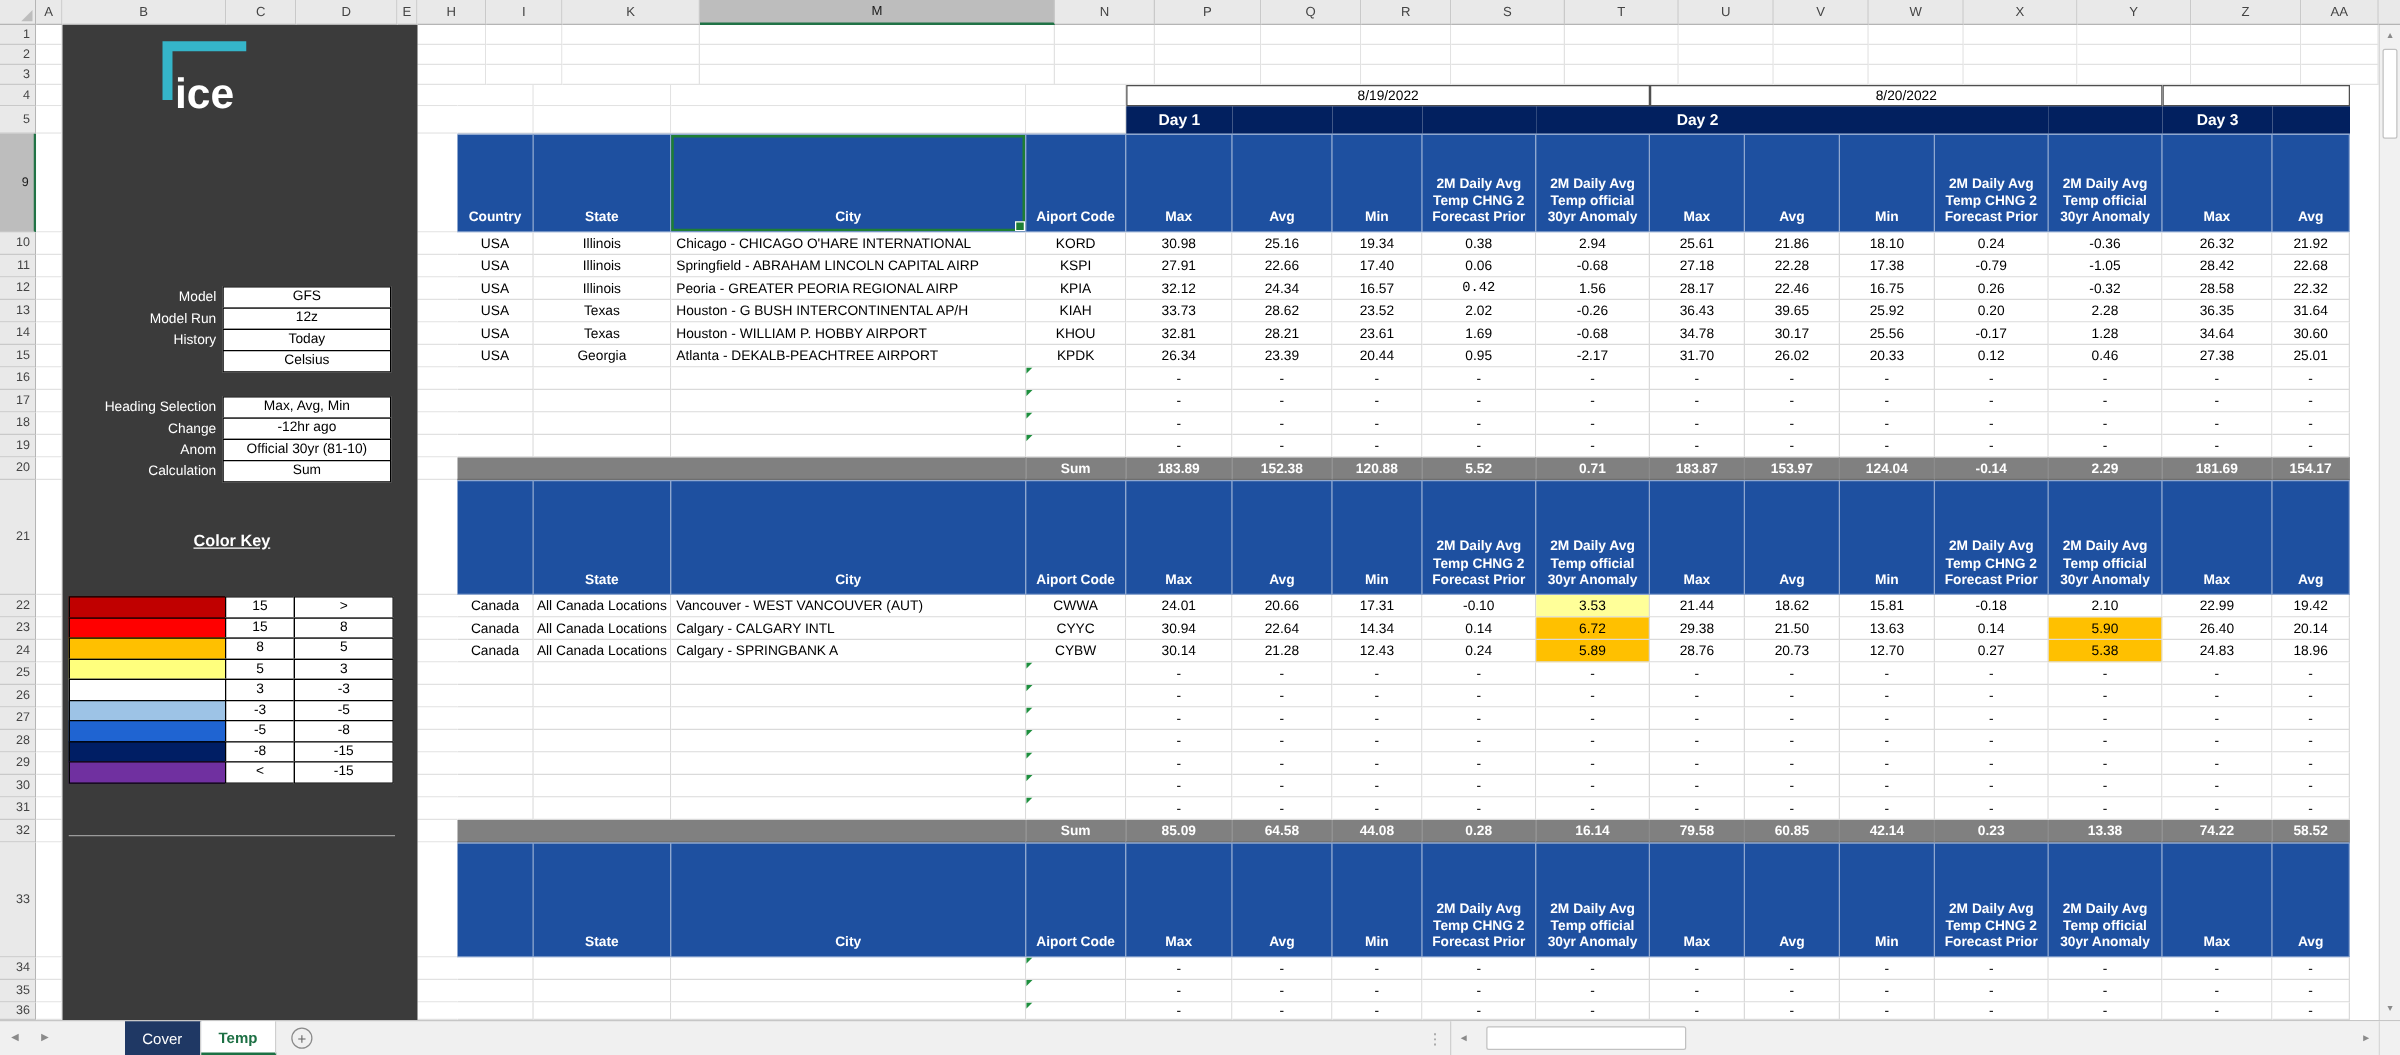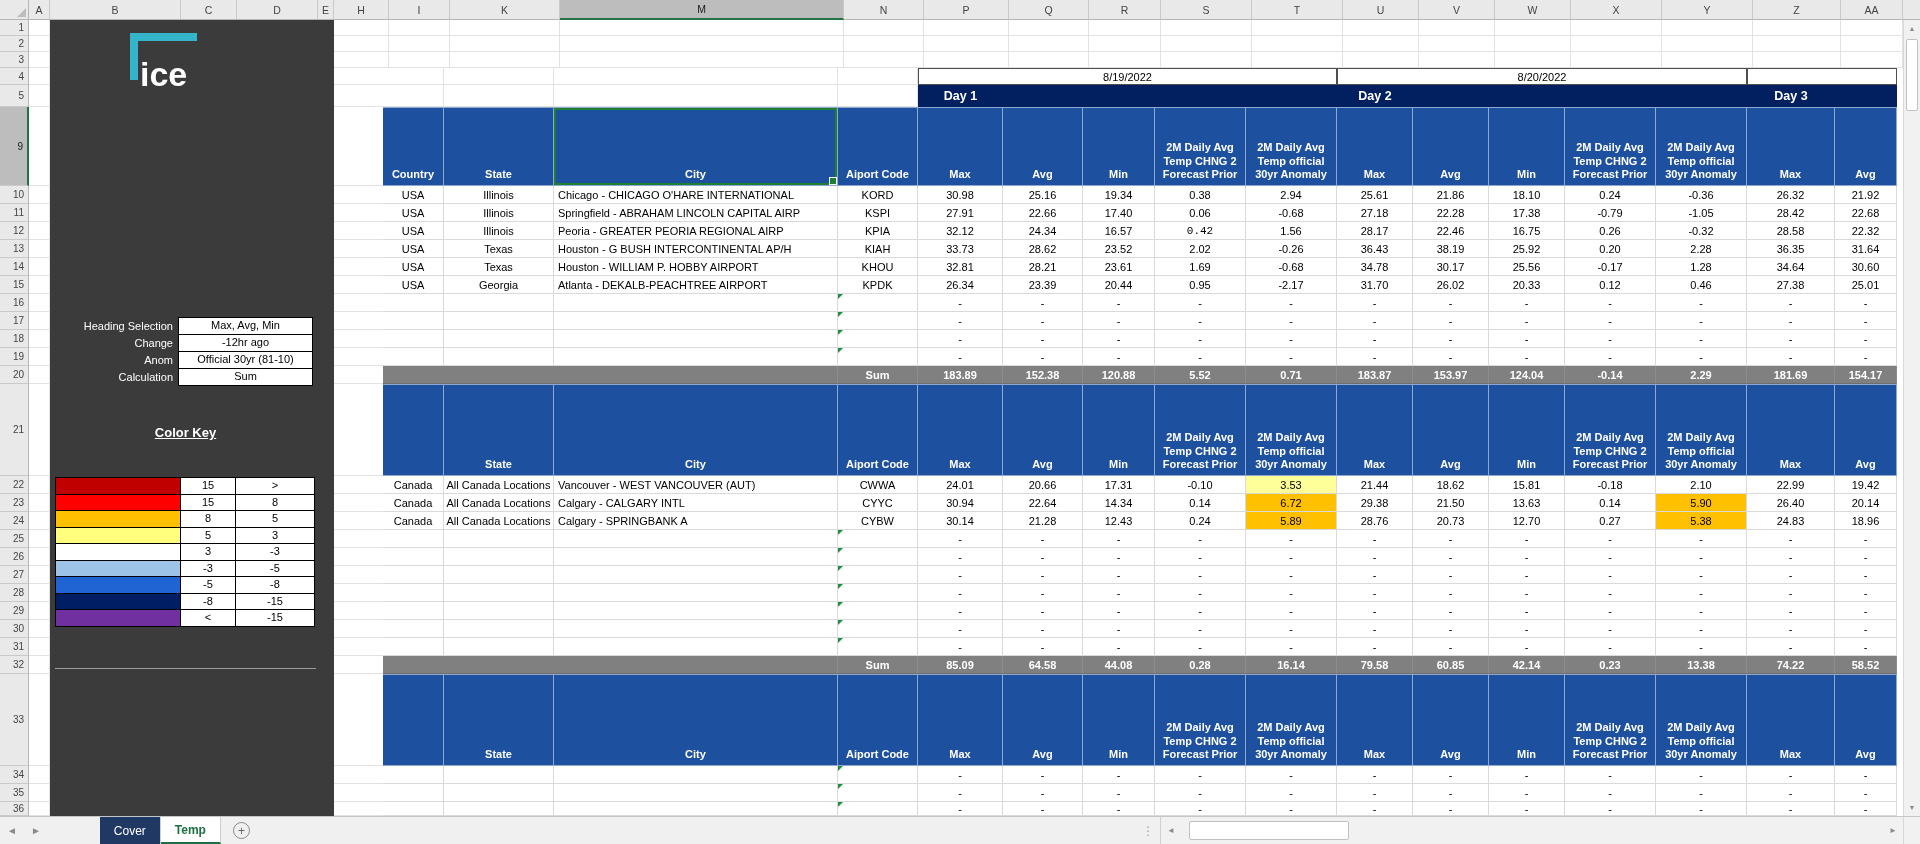--- a/index.html
+++ b/index.html
@@ -26,21 +26,21 @@
   .strip { position:absolute; top:20px; background:#fff; }
   #stripA { left:29px; width:21px; }
   #stripH { left:334px; width:55px; }
   .strip-cell { border-right:1px solid #E2E2E2; border-bottom:1px solid #E2E2E2; background:#fff; }
 
   #topstrip { position:absolute; left:389px; top:20px; width:1514px; height:48px;
               display:grid; grid-template-rows:16px 16px 16px; background:#fff; }
   .gcell { border-right:1px solid #E2E2E2; border-bottom:1px solid #E2E2E2; background:#fff; }
 
   
-  #tbl { position:absolute; left:383px; top:68px; width:1514px; height:748px; display:grid; background:#fff; }
+  #tbl { position:absolute; left:366px; top:68px; width:1514px; height:748px; display:grid; background:#fff; }
   .cell { position:relative; font-size:11px; color:#000; display:flex; align-items:center;
           justify-content:center; overflow:hidden; white-space:nowrap; }
   .c-grid { border-right:1px solid #E2E2E2; border-bottom:1px solid #E2E2E2; background:#fff; }
   .c-date { background:#fff; border:1px solid #4F4F4F; font-size:11px; }
   .c-day  { background:#02205F; color:#fff; font-weight:bold; font-size:12.5px; }
   .c-head { background:#1E50A0; color:#fff; font-weight:bold; font-size:11px;
             align-items:flex-end; text-align:center; white-space:pre-line; line-height:1.25;
             padding-bottom:3px; border-right:1px solid rgba(255,255,255,.5);
             border-top:1px solid rgba(255,255,255,.5); border-bottom:1px solid rgba(255,255,255,.5); }
   .c-data { background:#fff; border-right:1px solid #DADADA; border-bottom:1px solid #DADADA; }
@@ -386,21 +386,21 @@
     <div class="cell c-data" style="grid-area: 7 / 1;">USA</div>
     <div class="cell c-data" style="grid-area: 7 / 2;">Texas</div>
     <div class="cell c-data c-left" style="grid-area: 7 / 3;">Houston - G BUSH INTERCONTINENTAL AP/H</div>
     <div class="cell c-data" style="grid-area: 7 / 4;">KIAH</div>
     <div class="cell c-data" style="grid-area: 7 / 5;">33.73</div>
     <div class="cell c-data" style="grid-area: 7 / 6;">28.62</div>
     <div class="cell c-data" style="grid-area: 7 / 7;">23.52</div>
     <div class="cell c-data" style="grid-area: 7 / 8;">2.02</div>
     <div class="cell c-data" style="grid-area: 7 / 9;">-0.26</div>
     <div class="cell c-data" style="grid-area: 7 / 10;">36.43</div>
-    <div class="cell c-data" style="grid-area: 7 / 11;">38.19</div>
+    <div class="cell c-data" style="grid-area: 7 / 11;">39.65</div>
     <div class="cell c-data" style="grid-area: 7 / 12;">25.92</div>
     <div class="cell c-data" style="grid-area: 7 / 13;">0.20</div>
     <div class="cell c-data" style="grid-area: 7 / 14;">2.28</div>
     <div class="cell c-data" style="grid-area: 7 / 15;">36.35</div>
     <div class="cell c-data" style="grid-area: 7 / 16;">31.64</div>
     <div class="cell c-data" style="grid-area: 8 / 1;">USA</div>
     <div class="cell c-data" style="grid-area: 8 / 2;">Texas</div>
     <div class="cell c-data c-left" style="grid-area: 8 / 3;">Houston - WILLIAM P. HOBBY AIRPORT</div>
     <div class="cell c-data" style="grid-area: 8 / 4;">KHOU</div>
     <div class="cell c-data" style="grid-area: 8 / 5;">32.81</div>
@@ -781,20 +781,38 @@
     <div class="cell c-data" style="grid-area: 30 / 16;">-</div>
   </div>
 
 <div id="panel">
   <div class="logo">
     <svg width="78" height="66" viewBox="0 0 78 66">
       <path d="M8 52 L8 9 L71 9" fill="none" stroke="#35B5C9" stroke-width="8"></path>
       <text x="14" y="58" fill="#ffffff" font-size="34" font-weight="bold" font-family="Liberation Sans, sans-serif">ice</text>
     </svg>
   </div>
+  <div id="settings-top">
+      <div class="setrow">
+        <div class="setlab">Model</div>
+        <div class="setval">GFS</div>
+      </div>
+      <div class="setrow">
+        <div class="setlab">Model Run</div>
+        <div class="setval">12z</div>
+      </div>
+      <div class="setrow">
+        <div class="setlab">History</div>
+        <div class="setval">Today</div>
+      </div>
+      <div class="setrow">
+        <div class="setlab"></div>
+        <div class="setval">Celsius</div>
+      </div>
+    </div>
   <div id="settings-bottom">
       <div class="setrow">
         <div class="setlab">Heading Selection</div>
         <div class="setval">Max, Avg, Min</div>
       </div>
       <div class="setrow">
         <div class="setlab">Change</div>
         <div class="setval">-12hr ago</div>
       </div>
       <div class="setrow">

